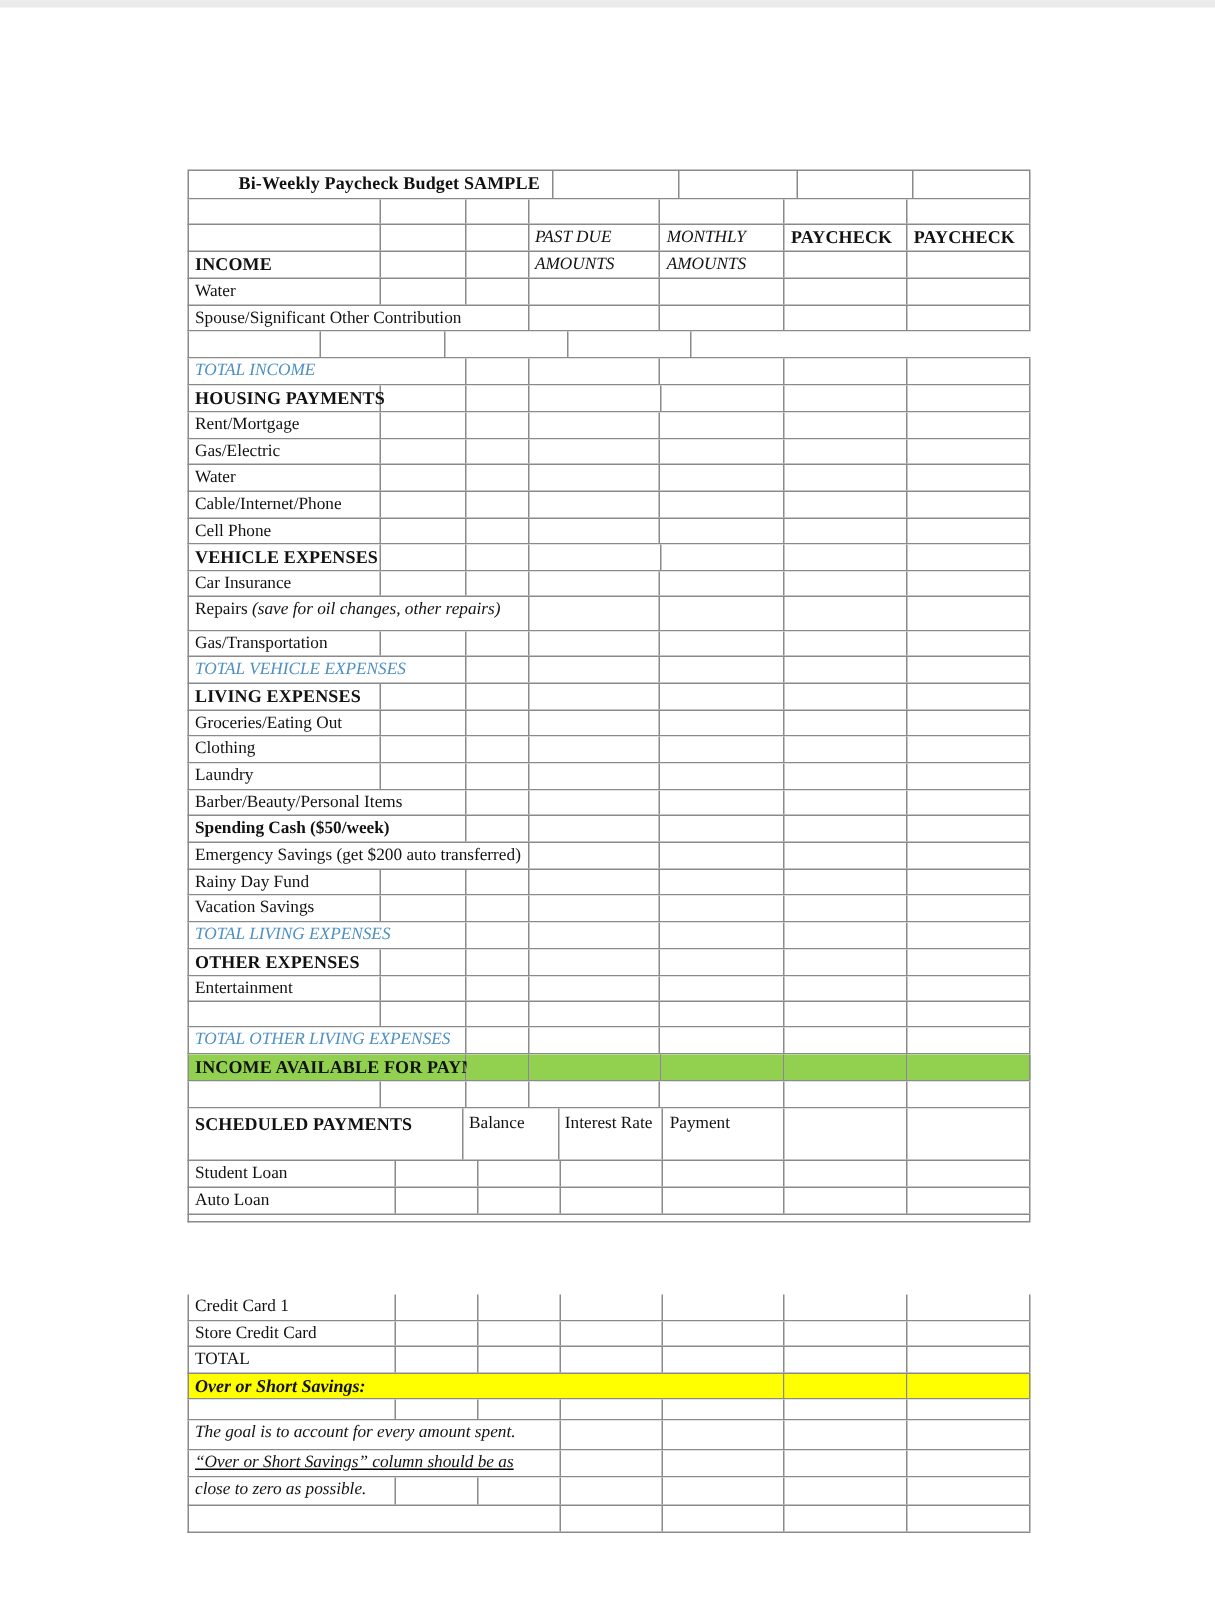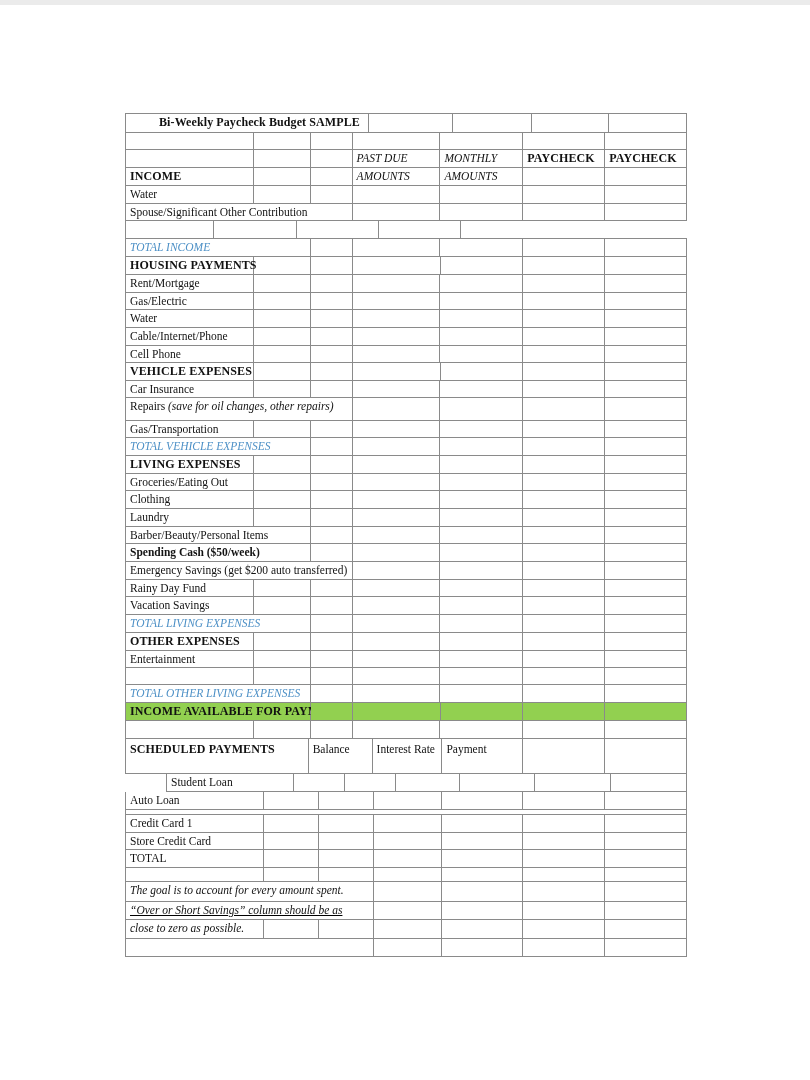--- a/index.html
+++ b/index.html
@@ -327,42 +327,42 @@
         <div class="cell" style="width: 82px;"></div>
       </div>
       <div class="row top" style="height: 35px;">
         <div class="cell s-b" style="width: 183px;">SCHEDULED PAYMENTS</div>
         <div class="cell" style="width: 64px;">Balance</div>
         <div class="cell" style="width: 70px;">Interest Rate</div>
         <div class="cell" style="width: 81px;">Payment</div>
         <div class="cell" style="width: 82px;"></div>
         <div class="cell" style="width: 82px;"></div>
       </div>
-      <div class="row" style="height: 18px; margin-left: 41px;">
+      <div class="row" style="height: 18px;">
         <div class="cell" style="width: 138px;">Student Loan</div>
         <div class="cell" style="width: 55px;"></div>
         <div class="cell" style="width: 55px;"></div>
         <div class="cell" style="width: 69px;"></div>
         <div class="cell" style="width: 81px;"></div>
         <div class="cell" style="width: 82px;"></div>
         <div class="cell" style="width: 82px;"></div>
       </div>
       <div class="row" style="height: 18px;">
         <div class="cell" style="width: 138px;">Auto Loan</div>
         <div class="cell" style="width: 55px;"></div>
         <div class="cell" style="width: 55px;"></div>
         <div class="cell" style="width: 69px;"></div>
         <div class="cell" style="width: 81px;"></div>
         <div class="cell" style="width: 82px;"></div>
         <div class="cell" style="width: 82px;"></div>
       </div>
       <div class="row" style="height: 5px;">
         <div class="cell" style="width: 562px;"></div>
       </div>
-      <div class="row" style="height: 18px;">
+      <div class="row" style="height: 18px; margin-top: 48px;">
         <div class="cell" style="width: 138px;">Credit Card 1</div>
         <div class="cell" style="width: 55px;"></div>
         <div class="cell" style="width: 55px;"></div>
         <div class="cell" style="width: 69px;"></div>
         <div class="cell" style="width: 81px;"></div>
         <div class="cell" style="width: 82px;"></div>
         <div class="cell" style="width: 82px;"></div>
       </div>
       <div class="row" style="height: 17px;">
         <div class="cell" style="width: 138px;">Store Credit Card</div>
@@ -373,20 +373,25 @@
         <div class="cell" style="width: 82px;"></div>
         <div class="cell" style="width: 82px;"></div>
       </div>
       <div class="row" style="height: 18px;">
         <div class="cell" style="width: 138px;">TOTAL</div>
         <div class="cell" style="width: 55px;"></div>
         <div class="cell" style="width: 55px;"></div>
         <div class="cell" style="width: 69px;"></div>
         <div class="cell" style="width: 81px;"></div>
         <div class="cell" style="width: 82px;"></div>
+        <div class="cell" style="width: 82px;"></div>
+      </div>
+      <div class="row yellow" style="height: 17px;">
+        <div class="cell s-bi" style="width: 398px;">Over or Short Savings:</div>
+        <div class="cell bluefill" style="width: 82px;"></div>
         <div class="cell" style="width: 82px;"></div>
       </div>
       <div class="row" style="height: 14px;">
         <div class="cell" style="width: 138px;"></div>
         <div class="cell" style="width: 55px;"></div>
         <div class="cell" style="width: 55px;"></div>
         <div class="cell" style="width: 69px;"></div>
         <div class="cell" style="width: 81px;"></div>
         <div class="cell" style="width: 82px;"></div>
         <div class="cell" style="width: 82px;"></div>

